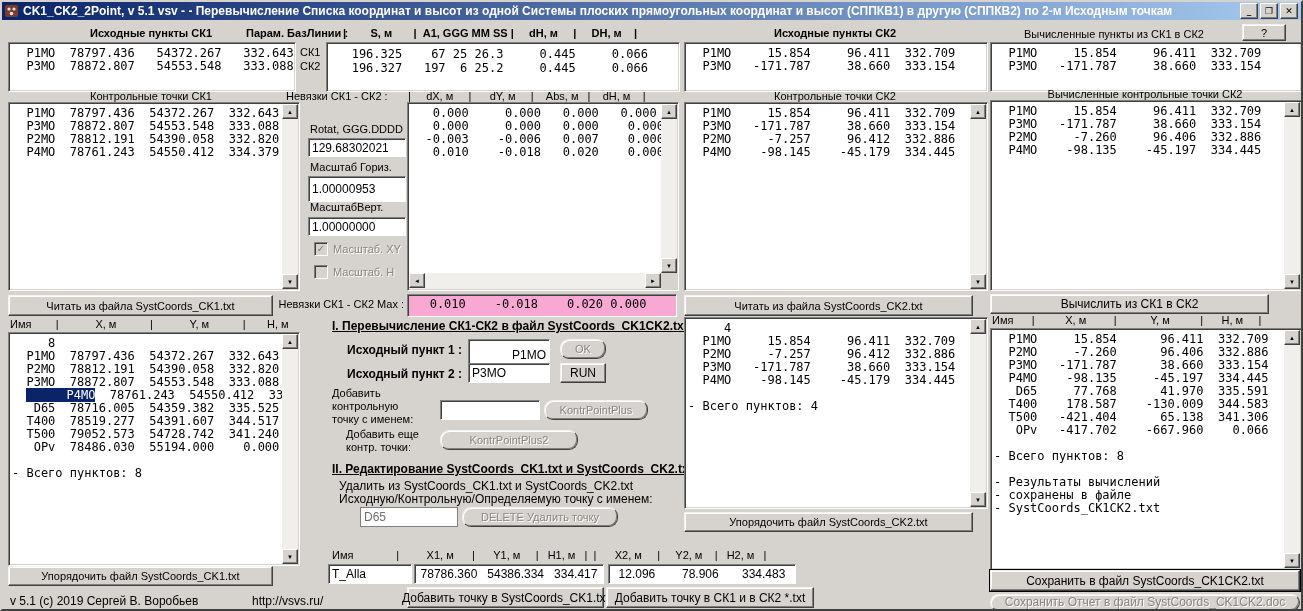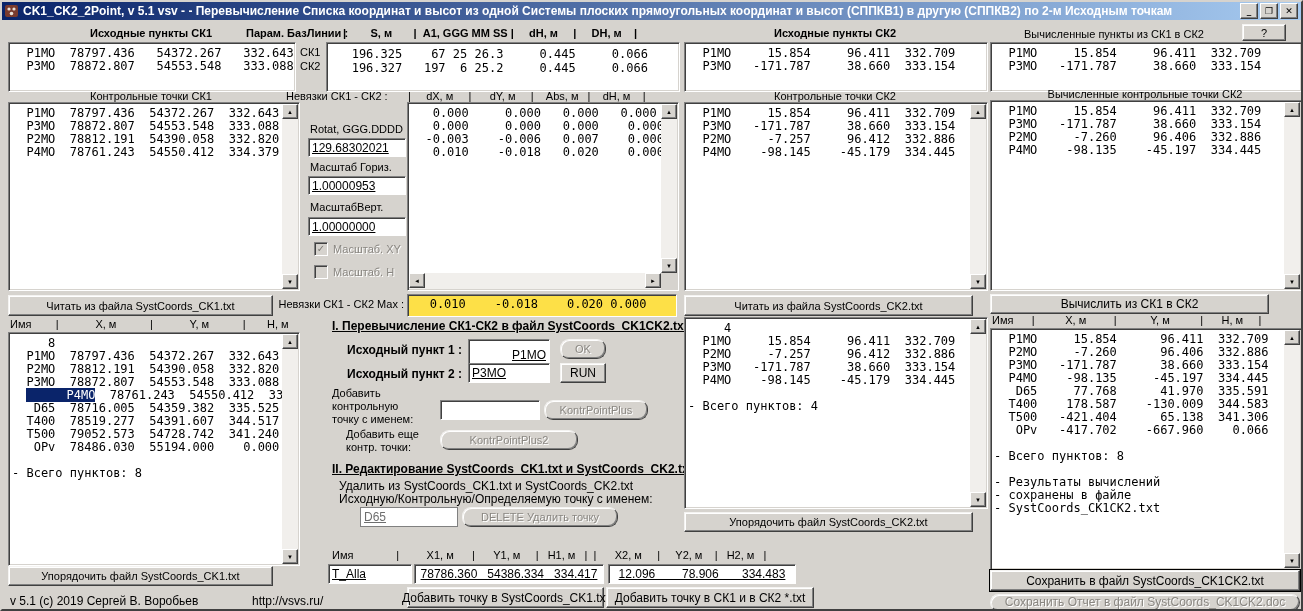--- a/index.html
+++ b/index.html
@@ -27,33 +27,33 @@
   .mono.scr{right:17px;}
   .sel{background:#0a246a;color:#fff;padding-left:40px;}
   .btn{position:absolute;background:#d6d3ce;border:1px solid;border-color:#f4f3f1 #404040 #404040 #f4f3f1;
     box-shadow:inset -1px -1px 0 #808080, inset 1px 1px 0 #fff;
     font:11px "Liberation Sans",sans-serif;color:#000;display:flex;align-items:center;justify-content:center;
     white-space:nowrap;cursor:default;box-sizing:border-box;}
   .btn.dis{color:#8a8782;text-shadow:1px 1px 0 #fff;border-radius:9px;}
   .btn.foc{box-shadow:inset -1px -1px 0 #808080, inset 1px 1px 0 #fff, 0 0 0 1px #000;}
   .inp{position:absolute;background:#fff;border:1px solid;border-color:#808080 #fff #fff #808080;
     box-shadow:inset 1px 1px 0 #404040;font:12px "Liberation Sans",sans-serif;color:#000;
-    padding:0 3px;box-sizing:border-box;outline:none;text-decoration:underline;}
+    padding:0 3px;box-sizing:border-box;outline:none;}
   .inp.dis{border-color:#808080;box-shadow:none;color:#6e6e6e;}
   .vscroll{position:absolute;top:1px;bottom:1px;right:1px;width:16px;background:#f1efec;display:flex;flex-direction:column;justify-content:space-between;}
   .hscroll{position:absolute;left:1px;right:17px;bottom:1px;height:16px;background:#f1efec;display:flex;justify-content:space-between;}
   .sbtn{width:16px;height:15px;background:#d6d3ce;border:1px solid;border-color:#fff #404040 #404040 #fff;
     box-shadow:inset -1px -1px 0 #808080;font-size:6px;display:flex;align-items:center;justify-content:center;color:#000;box-sizing:border-box;flex:none;}
   .corner{position:absolute;right:1px;bottom:1px;width:16px;height:16px;background:#d6d3ce;}
   .cb{position:absolute;display:flex;align-items:center;gap:5px;}
   .cbbox{width:12px;height:12px;background:#d6d3ce;border:1px solid;border-color:#808080 #fff #fff #808080;
     box-shadow:inset 1px 1px 0 #404040;font:bold 10px/12px "DejaVu Sans",sans-serif;color:#7d7a75;text-align:center;}
   .cblbl{font:11px "Liberation Sans",sans-serif;color:#8a8782;text-shadow:1px 1px 0 #fff;}
   .h12{font:bold 12px "Liberation Sans",sans-serif;text-decoration:underline;white-space:nowrap;}
-  .field{position:absolute;background:#fde047;border:1px solid;border-color:#808080 #fff #fff #808080;
+  .field{position:absolute;background:#f9a8d4;border:1px solid;border-color:#808080 #fff #fff #808080;
     box-shadow:inset 1px 1px 0 #404040;font:12px/18px "DejaVu Sans Mono",monospace;white-space:pre;overflow:hidden;}
 </style>
 </head>
 <body>
 
 <div id="win">
 
   <div class="titlebar">
     <svg width="14" height="14" style="margin-left:3px;flex:none">
       <rect x="0" y="1" width="13" height="12" rx="2" fill="#7a3b2e"></rect>
@@ -106,21 +106,21 @@
   P4MO  78761.243  54550.412  334.379</pre>
     <div class="vscroll">
       <div class="sbtn">▲</div>
       <div class="sbtn">▼</div>
     </div>
   </div>
 
   <div class="lbl" style="left:308px;top:121px">Rotat, GGG.DDDD</div>
   <input class="inp" style="left: 306px; top: 136px; width: 98px; height: 19px;" readonly="" value="129.68302021">
   <div class="lbl" style="left:308px;top:159px">Масштаб Гориз.</div>
-  <input class="inp" style="left: 306px; top: 174px; width: 98px; height: 19px;" readonly="" value="1.00000953">
+  <input class="inp" style="left: 306px; top: 174px; width: 98px; height: 26px;" readonly="" value="1.00000953">
   <div class="lbl" style="left:308px;top:199px">МасштабВерт.</div>
   <input class="inp" style="left: 306px; top: 215px; width: 98px; height: 19px;" readonly="" value="1.00000000">
   <div class="cb" style="left:312px;top:240px">
     <span class="cbbox">✓</span>
     <span class="cblbl">Масштаб. XY</span>
   </div>
   <div class="cb" style="left:312px;top:263px">
     <span class="cbbox"></span>
     <span class="cblbl">Масштаб. Н</span>
   </div>

